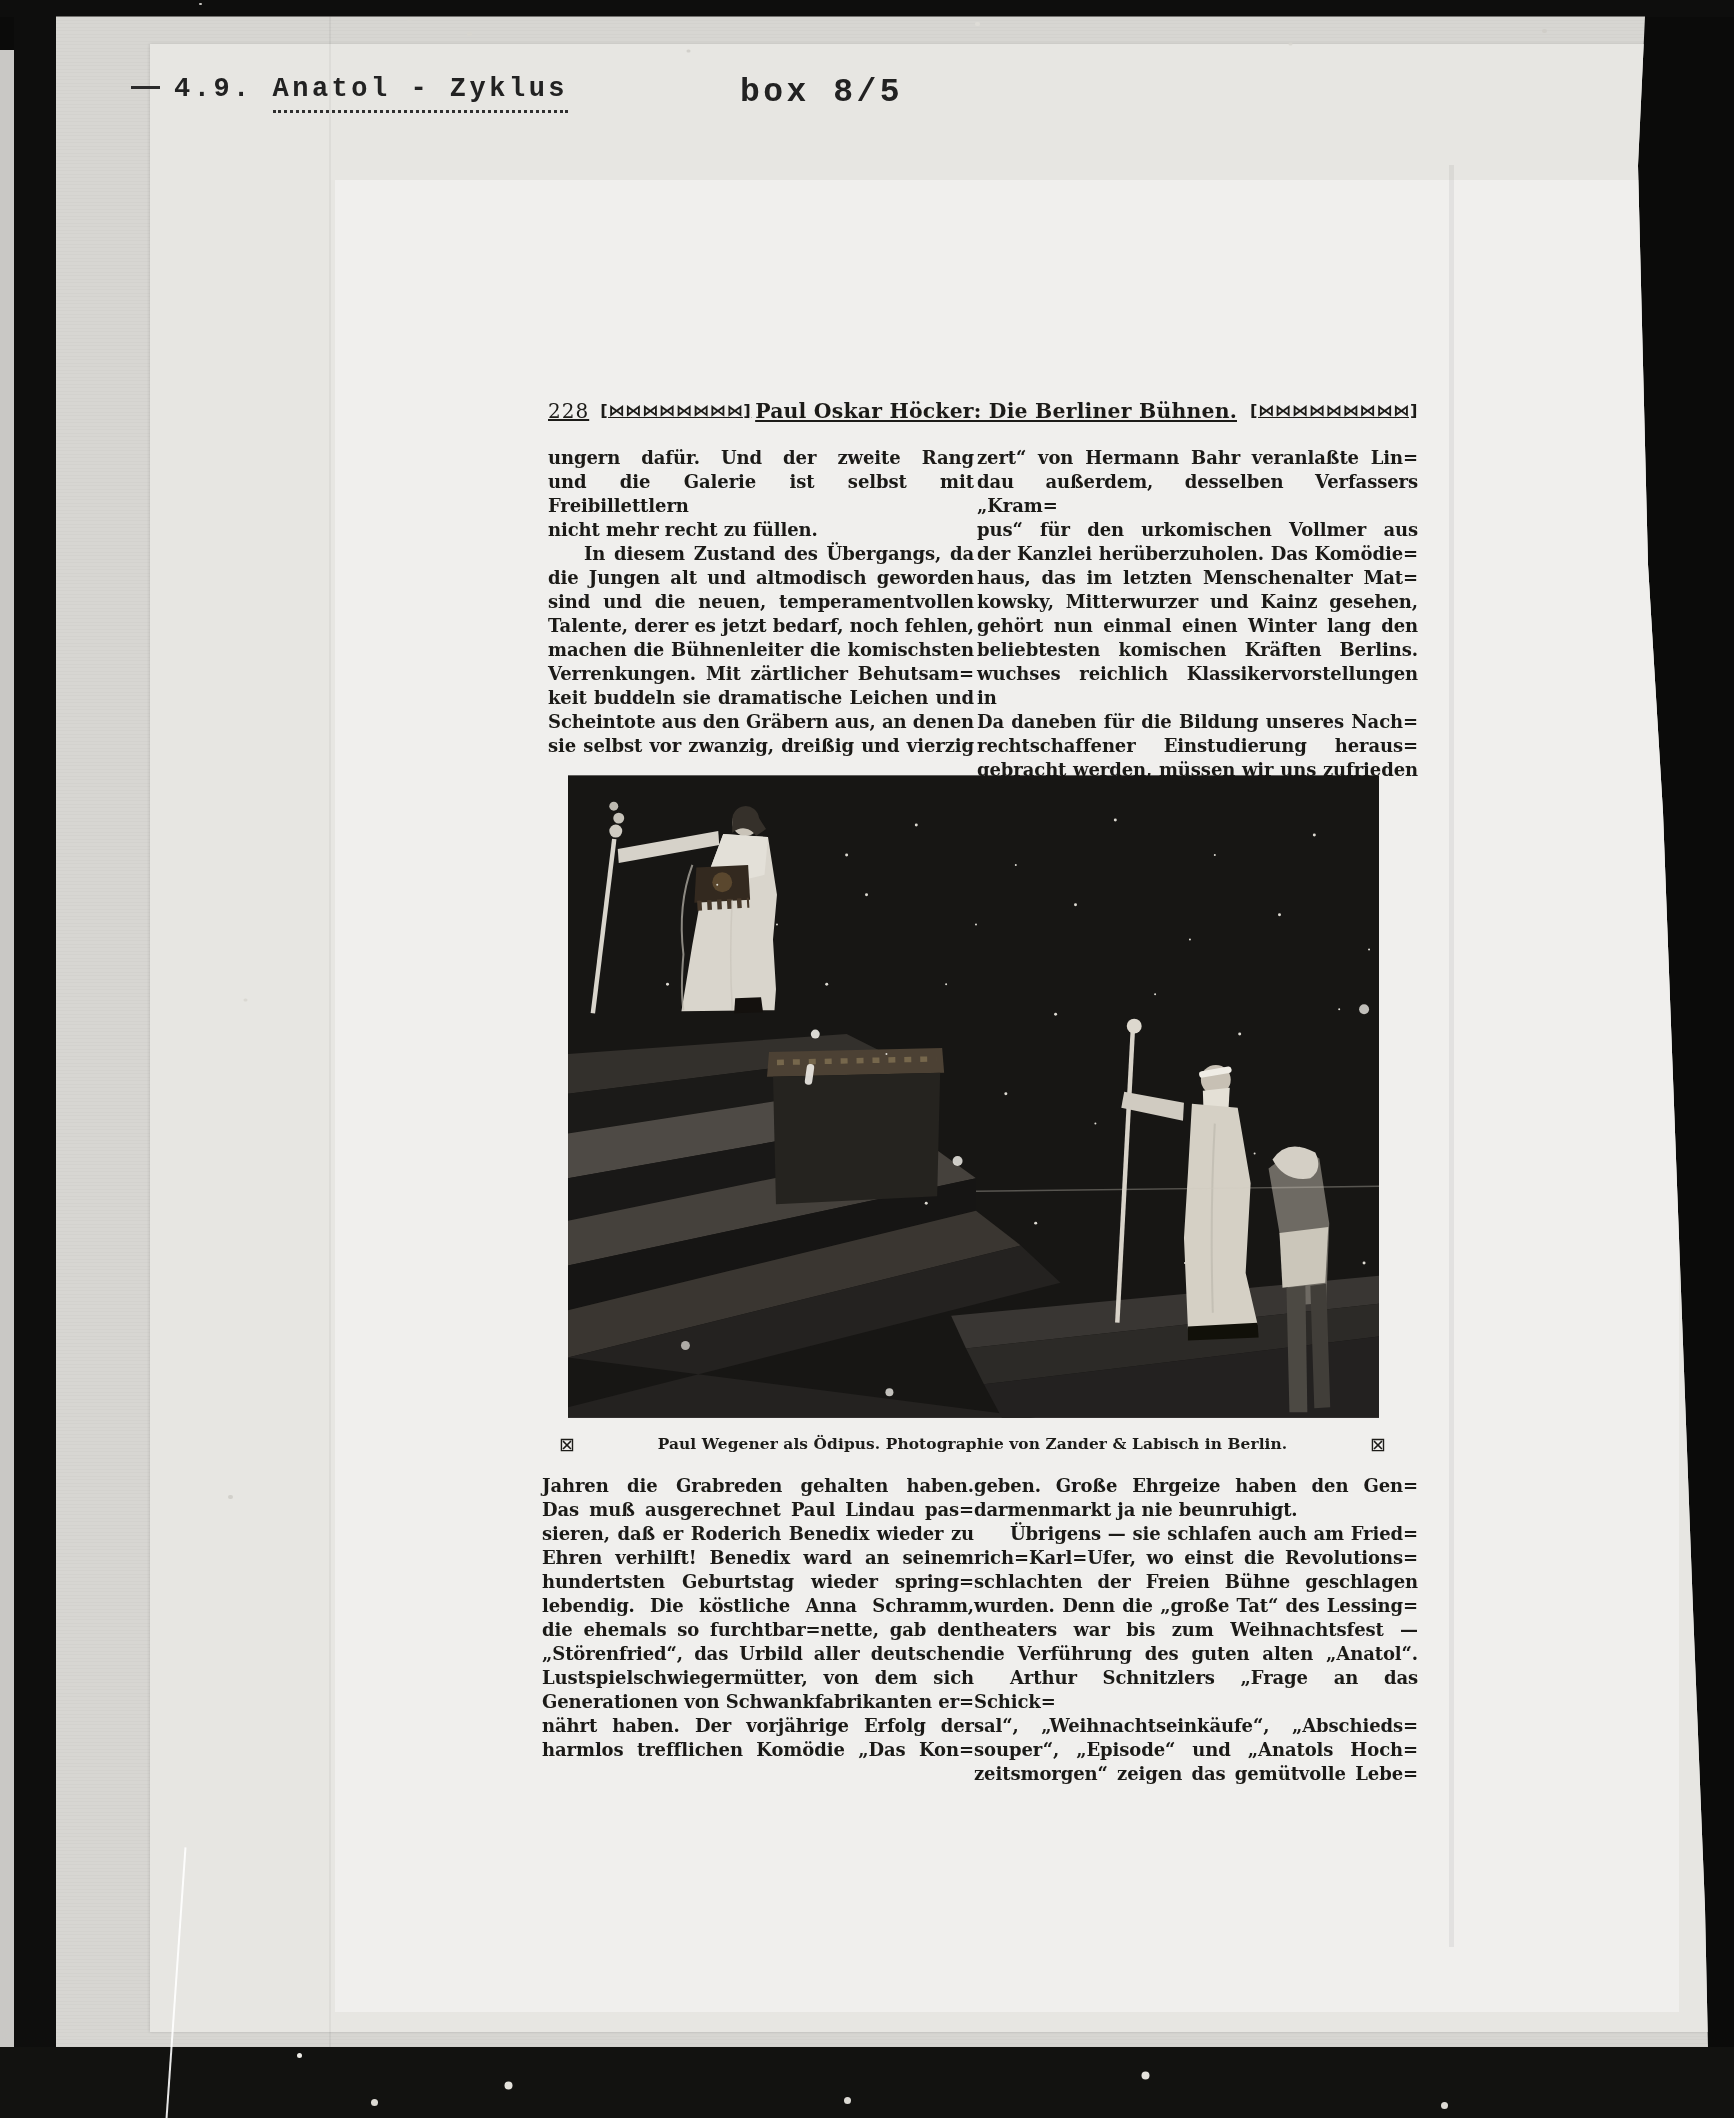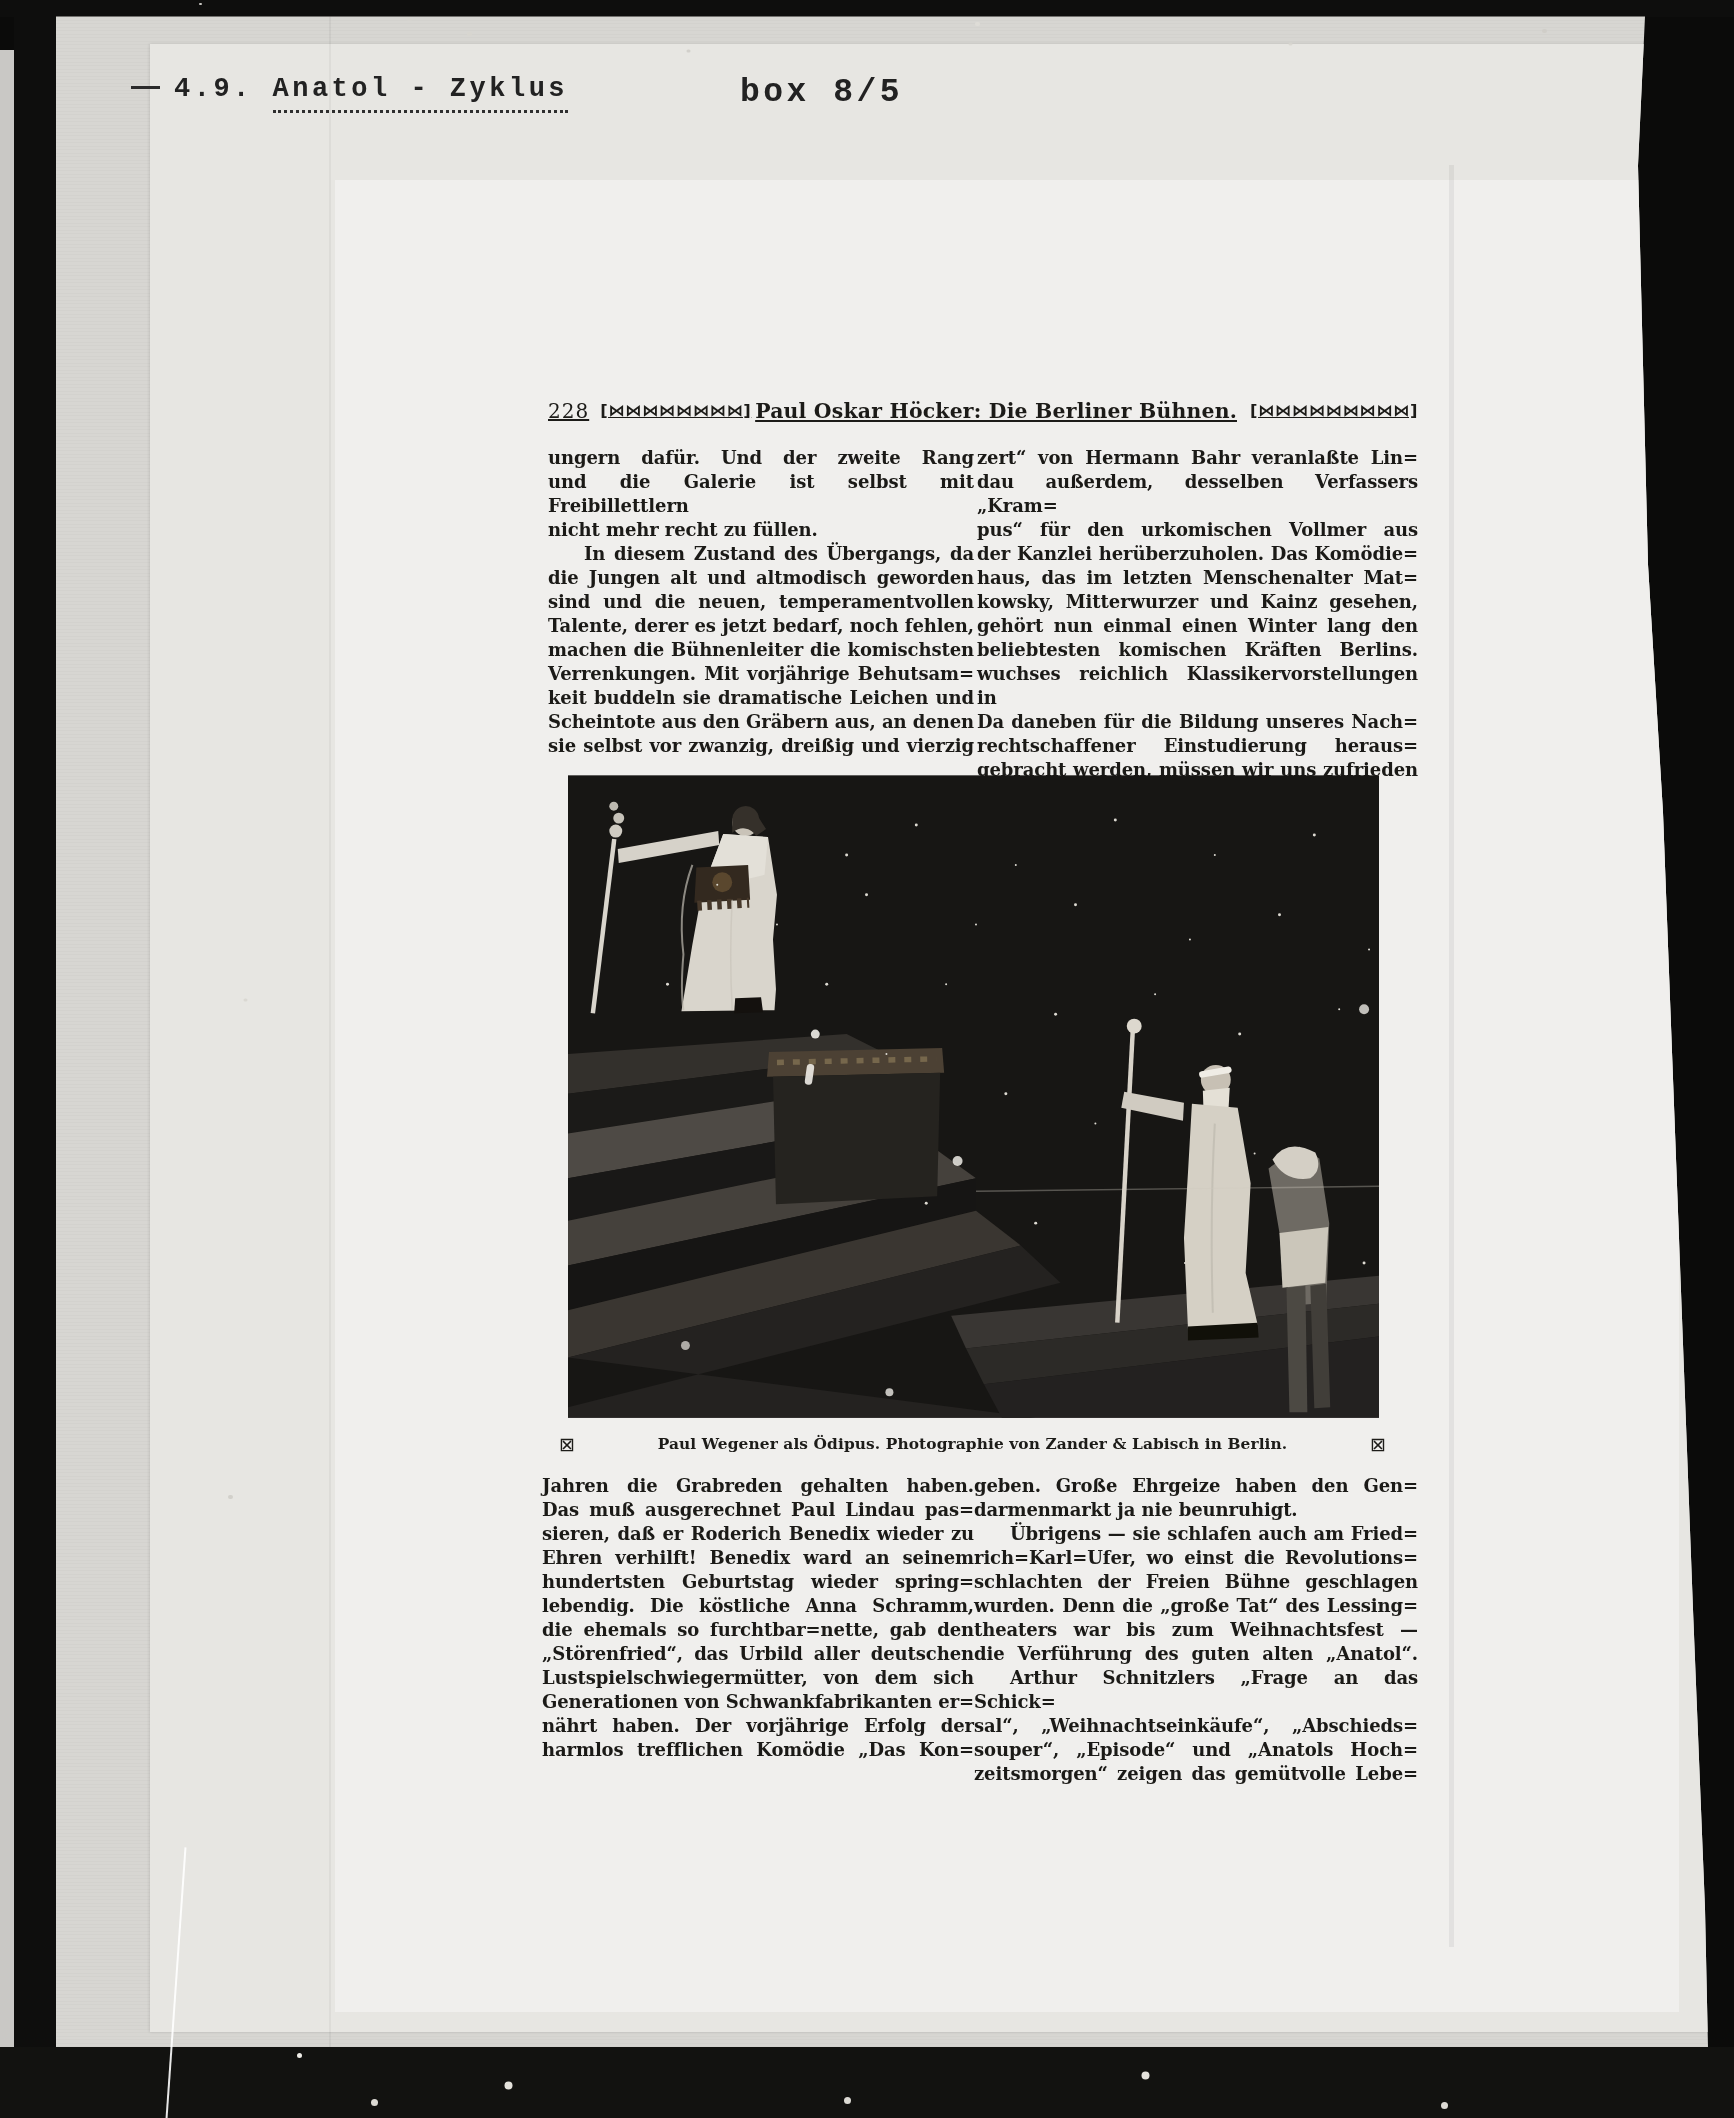--- a/index.html
+++ b/index.html
@@ -89,21 +89,21 @@
 
     <div class="col" style="left:492px;top:430px;width:426px">
         <div class="line">ungern dafür. Und der zweite Rang</div>
         <div class="line">und die Galerie ist selbst mit Freibillettlern</div>
         <div class="line na">nicht mehr recht zu füllen.</div>
         <div class="line ind">In diesem Zustand des Übergangs, da</div>
         <div class="line">die Jungen alt und altmodisch geworden</div>
         <div class="line">sind und die neuen, temperamentvollen</div>
         <div class="line">Talente, derer es jetzt bedarf, noch fehlen,</div>
         <div class="line">machen die Bühnenleiter die komischsten</div>
-        <div class="line">Verrenkungen. Mit vorjährige Behutsam=</div>
+        <div class="line">Verrenkungen. Mit zärtlicher Behutsam=</div>
         <div class="line">keit buddeln sie dramatische Leichen und</div>
         <div class="line">Scheintote aus den Gräbern aus, an denen</div>
         <div class="line">sie selbst vor zwanzig, dreißig und vierzig</div>
       </div>
     <div class="col" style="left:921px;top:430px;width:441px">
         <div class="line">zert“ von Hermann Bahr veranlaßte Lin=</div>
         <div class="line">dau außerdem, desselben Verfassers „Kram=</div>
         <div class="line">pus“ für den urkomischen Vollmer aus</div>
         <div class="line">der Kanzlei herüberzuholen. Das Komödie=</div>
         <div class="line">haus, das im letzten Menschenalter Mat=</div>

